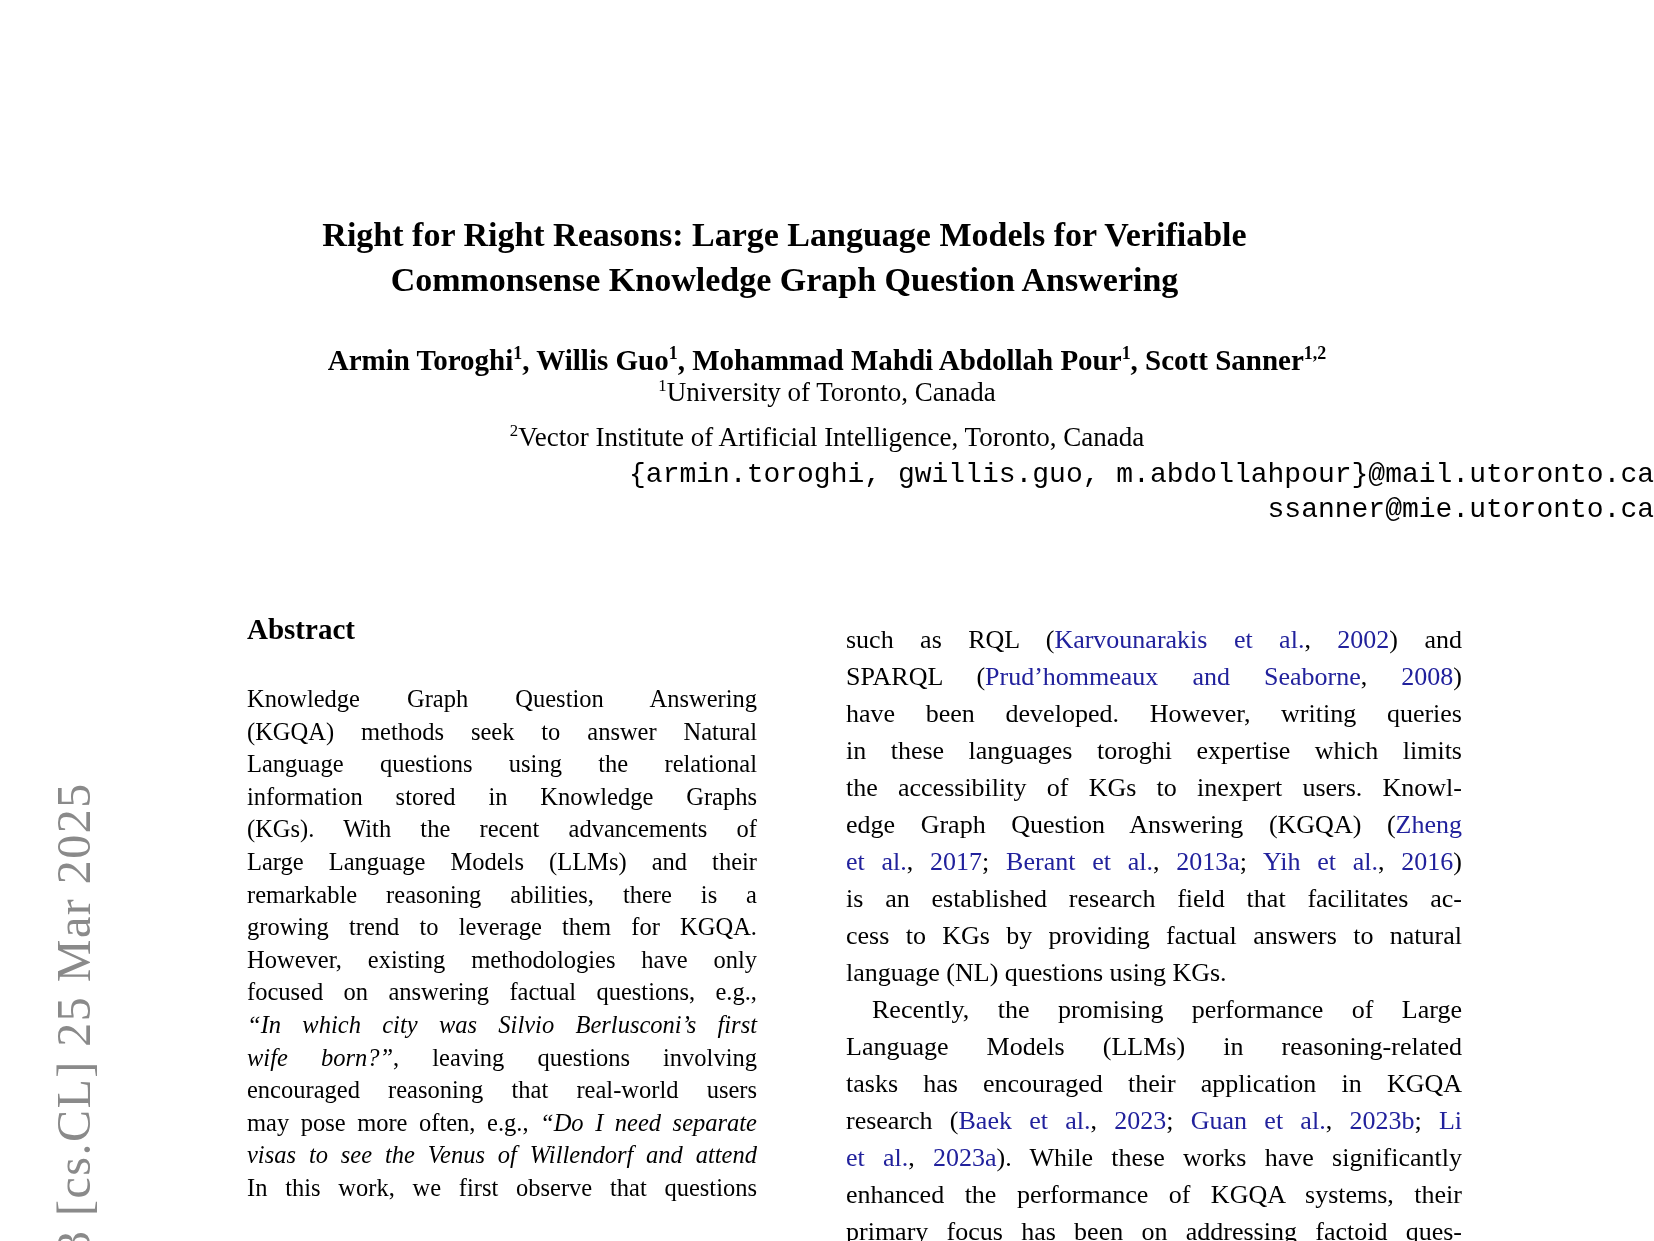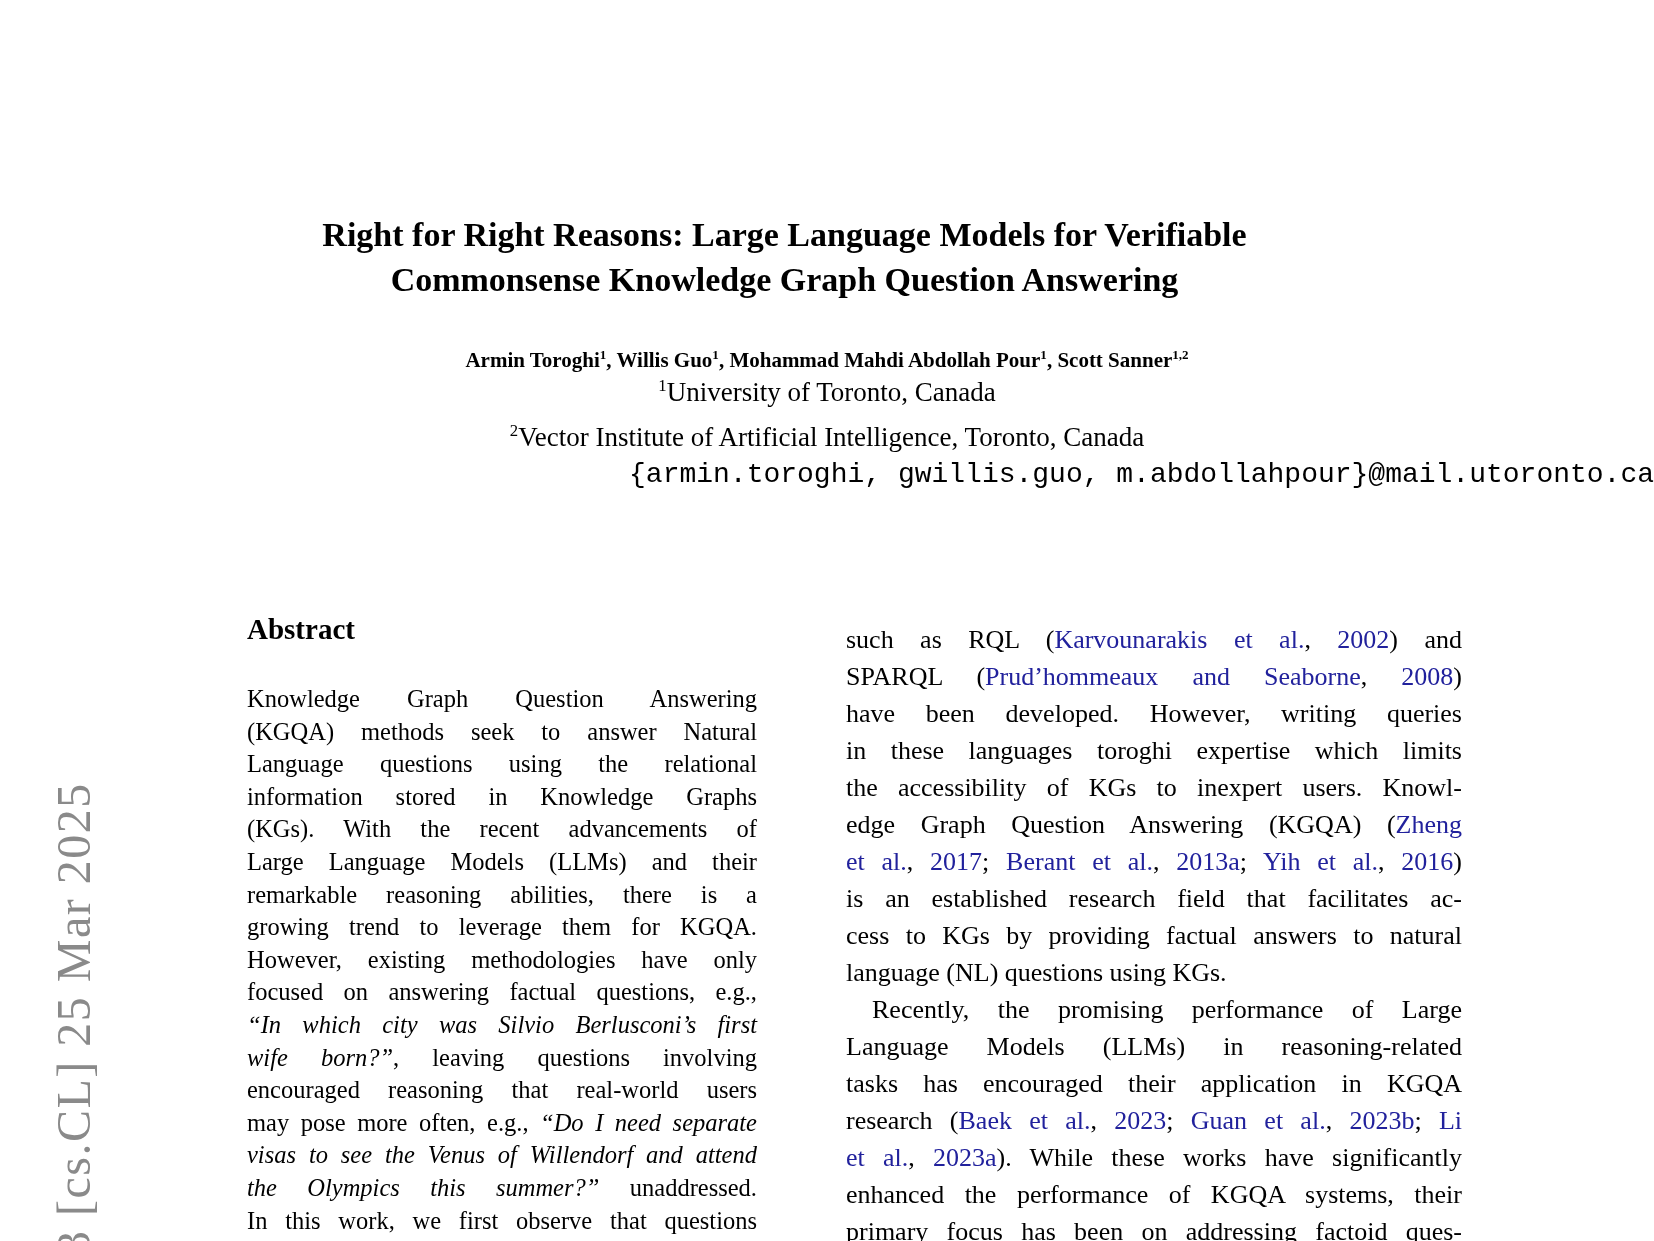--- a/index.html
+++ b/index.html
@@ -11,21 +11,21 @@
   
   .watermark{
     position:absolute;left:46px;top:1255px;
     transform:rotate(-90deg);transform-origin:0 0;
     font-size:48px;letter-spacing:1.5px;white-space:nowrap;
     color:var(--wm,#8a8a8a);
   }
   .title-block{position:absolute;left:0;width:1569px;top:212px;text-align:center;
     font-weight:bold;font-size:34px;line-height:45px;}
   .byline{position:absolute;left:0;width:1654px;text-align:center;white-space:nowrap;}
-  .authors{top:343px;font-size:21px;font-weight:bold;line-height:34px;}
+  .authors{top:343px;font-size:29px;font-weight:bold;line-height:34px;}
   .affil1{top:376px;font-size:27px;line-height:32px;}
   .affil2{top:421px;font-size:27px;line-height:32px;font-family:Liberation Serif, serif;}
   .email{font-family:"Liberation Mono","DejaVu Sans Mono",monospace;font-size:28px;line-height:32px;text-align:right;}
   .email1{top:459px;}
   .email2{top:494px;}
   sup{font-size:62%;line-height:0;vertical-align:super;}
   
   .abstract-heading{position:absolute;left:247px;width:510px;top:612px;
     font-weight:bold;font-size:29px;line-height:34px;}
   .abstract-body{position:absolute;left:247px;width:510px;top:683px;
@@ -48,39 +48,39 @@
 
   <div class="title-block">
     <div>Right for Right Reasons: Large Language Models for Verifiable</div>
     <div>Commonsense Knowledge Graph Question Answering</div>
   </div>
 
   <div class="byline authors"><span>Armin Toroghi</span><sup>1</sup><span>, Willis Guo</span><sup>1</sup><span>, Mohammad Mahdi Abdollah Pour</span><sup>1</sup><span>, Scott Sanner</span><sup>1,2</sup></div>
   <div class="byline affil1"><sup>1</sup><span>University of Toronto, Canada</span></div>
   <div class="byline affil2"><sup>2</sup><span>Vector Institute of Artificial Intelligence, Toronto, Canada</span></div>
   <div class="byline email email1">{armin.toroghi, gwillis.guo, m.abdollahpour}@mail.utoronto.ca</div>
+  <div class="byline email email2">ssanner@mie.utoronto.ca</div>
 
   <div class="abstract-heading">Abstract</div>
   <div class="abstract-body">
       <div class="jline"><span>Knowledge Graph Question Answering</span></div>
       <div class="jline"><span>(KGQA) methods seek to answer Natural</span></div>
       <div class="jline"><span>Language questions using the relational</span></div>
       <div class="jline"><span>information stored in Knowledge Graphs</span></div>
       <div class="jline"><span>(KGs). With the recent advancements of</span></div>
       <div class="jline"><span>Large Language Models (LLMs) and their</span></div>
       <div class="jline"><span>remarkable reasoning abilities, there is a</span></div>
       <div class="jline"><span>growing trend to leverage them for KGQA.</span></div>
       <div class="jline"><span>However, existing methodologies have only</span></div>
       <div class="jline"><span>focused on answering factual questions, e.g.,</span></div>
       <div class="jline"><span class="it">“In which city was Silvio Berlusconi’s first</span></div>
       <div class="jline"><span class="it">wife born?”</span><span>, leaving questions involving</span></div>
       <div class="jline"><span>encouraged reasoning that real-world users</span></div>
       <div class="jline"><span>may pose more often, e.g., </span><span class="it">“Do I need separate</span></div>
       <div class="jline"><span class="it">visas to see the Venus of Willendorf and attend</span></div>
-      <div class="jline"><span class="it">the Olympics this summer?”</span><span> unaddressed.</span></div>
       <div class="jline"><span>In this work, we first observe that questions</span></div>
     </div>
 
   <div class="right-col">
     <div>
         <div class="jline"><span>such as RQL (</span><span class="cite">Karvounarakis et al.</span><span>, </span><span class="cite">2002</span><span>) and</span></div>
         <div class="jline"><span>SPARQL (</span><span class="cite">Prud’hommeaux and Seaborne</span><span>, </span><span class="cite">2008</span><span>)</span></div>
         <div class="jline"><span>have been developed. However, writing queries</span></div>
         <div class="jline"><span>in these languages toroghi expertise which limits</span></div>
         <div class="jline"><span>the accessibility of KGs to inexpert users. Knowl-</span></div>

